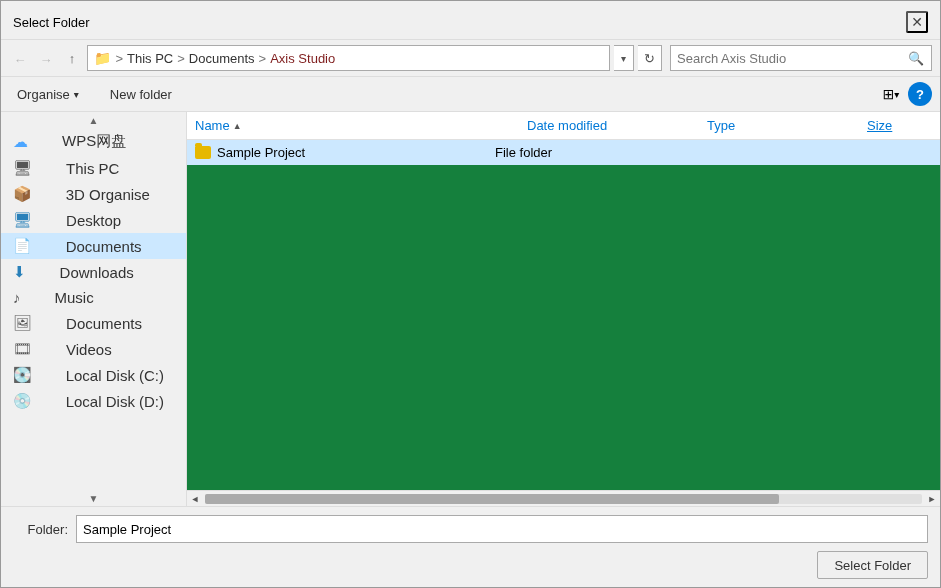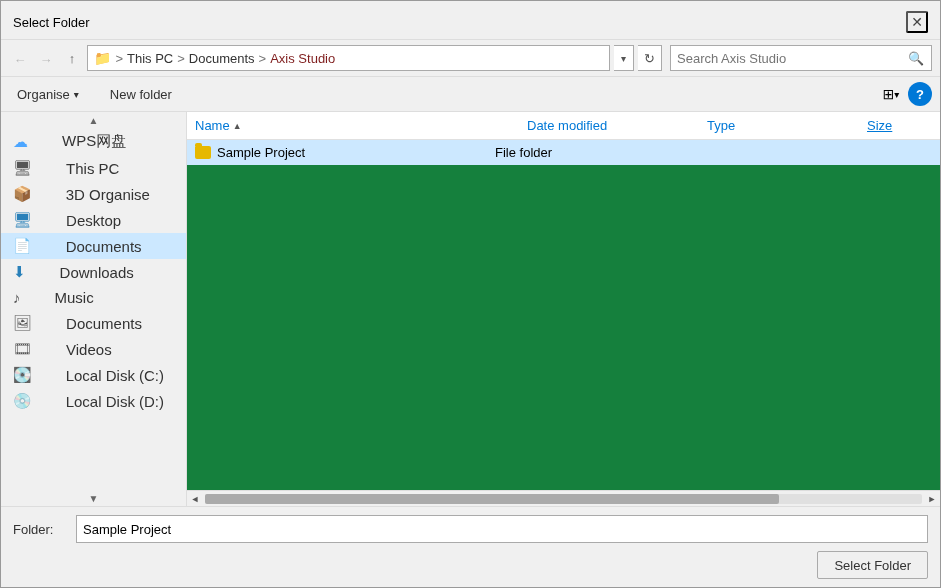--- a/index.html
+++ b/index.html
@@ -345,20 +345,21 @@
     }
     .folder-row {
       display: flex;
       align-items: center;
       gap: 8px;
     }
     .folder-label {
       font-size: 13px;
       color: #333;
       width: 55px;
+      text-align: right;
       flex-shrink: 0;
     }
     .folder-input {
       flex: 1;
       height: 28px;
       border: 1px solid #aaa;
       background: white;
       padding: 0 6px;
       font-size: 13px;
       outline: none;

